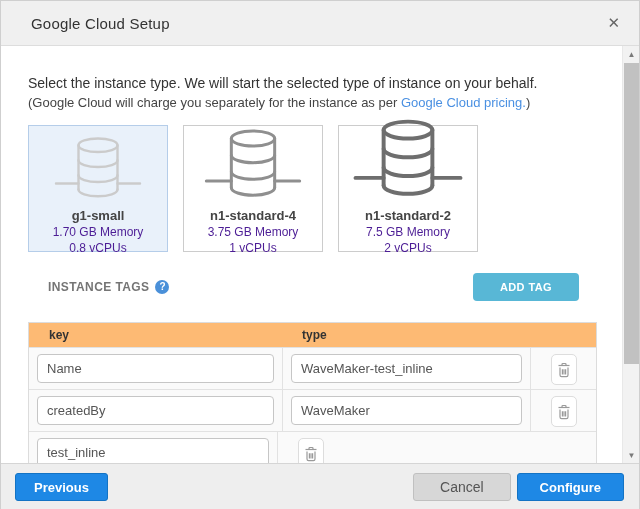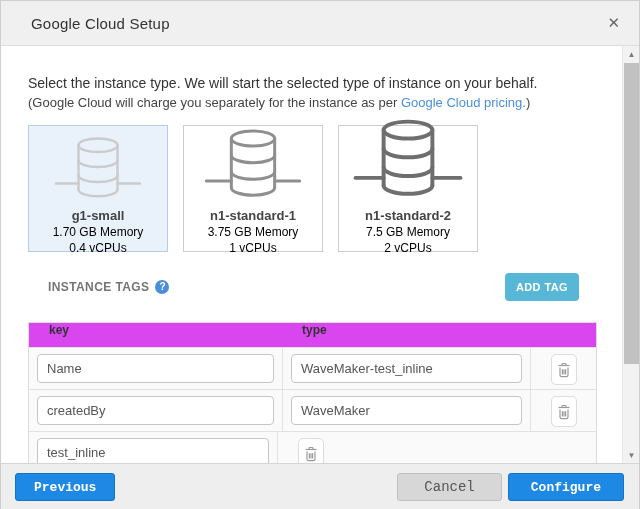--- a/index.html
+++ b/index.html
@@ -31,44 +31,44 @@
 
   
   .cards { display: flex; gap: 15px; margin-top: 13px; }
   .card {
     width: 140px; height: 127px; border: 1px solid #ccc; background: #fff;
     display: flex; flex-direction: column; align-items: center; cursor: pointer;
   }
   .card.selected { background: #e9f1fa; border-color: #b5cde9; }
   .card-icon { height: 80px; display: flex; align-items: flex-end; justify-content: center; padding-top: 10px; }
   .card-name { font-size: 13px; font-weight: bold; color: #444; margin-top: 2px; }
-  .card-line { font-size: 12px; color: #000000; margin-top: 2px; }
+  .card-line { font-size: 12px; color: #4c1d95; margin-top: 2px; }
   svg.db { fill: none; stroke-linecap: round; }
   svg.db.light { stroke: #cbcbcb; stroke-width: 3.2; }
   svg.db.mid   { stroke: #8f8f8f; stroke-width: 3.6; }
   svg.db.dark  { stroke: #6e6e6e; stroke-width: 4.2; }
 
   
   .tags-bar { margin-top: 21px; display: flex; align-items: center; justify-content: space-between; height: 27px; }
   .tags-label-wrap { display: flex; align-items: center; gap: 6px; margin-left: 20px; }
   .tags-label { font-size: 12px; font-weight: bold; color: #757575; letter-spacing: .4px; }
   .help-badge {
     width: 14px; height: 14px; border-radius: 50%; background: #4a90d9; color: #fff;
     font-size: 10px; font-weight: bold; display: flex; align-items: center; justify-content: center;
     cursor: pointer;
   }
   .add-tag-btn {
     background: #58b7d6; color: #fff; border: none; border-radius: 4px;
-    font-size: 11px; font-weight: bold; letter-spacing: .4px; padding: 8px 11px;
+    font-size: 11px; font-weight: bold; letter-spacing: .4px; padding: 8px 27px;
     font-family: "Liberation Sans", sans-serif; cursor: pointer;
   }
 
   
   .tag-table { margin-top: 22px; width: 569px; border: 1px solid #dcdcdc; }
-  .t-head { display: flex; background: #d946ef; height: 24px; }
+  .t-head { display: flex; background: #fdba74; height: 24px; align-items: center; }
   .t-head .c { font-size: 12px; font-weight: bold; color: #333; padding-left: 20px; }
   .c-key { width: 253px; }
   .c-val { width: 248px; }
   .c-act { width: 66px; }
   .t-row { display: flex; background: #fafafa; border-top: 1px solid #e2e2e2; height: 42px; }
   .t-row .cell { padding: 6px 8px 0 8px; }
   .t-row .cell + .cell { border-left: 1px solid #e2e2e2; }
   .tag-input {
     width: 100%; height: 29px; border: 1px solid #c6c6c6; border-radius: 4px;
     background: #fff; padding: 0 9px; font-size: 13px; color: #555;
@@ -87,21 +87,21 @@
   .sb-up { top: 0; }
   .sb-down { bottom: 0; }
   .sb-thumb { position: absolute; left: 1px; top: 17px; width: 15px; height: 301px; background: #c1c1c1; cursor: pointer; }
 
   
   .dlg-footer {
     height: 47px; flex: 0 0 47px; background: #eeeeee; border-top: 1px solid #d5d5d5;
     display: flex; align-items: center; padding: 0 15px 0 14px;
   }
   .btn {
-    font-family: Liberation Mono, monospace; font-size: 13px; font-weight: bold;
+    font-family: Liberation Sans, sans-serif; font-size: 13px; font-weight: bold;
     height: 28px; border-radius: 3px; cursor: pointer; padding: 0 18px;
   }
   .btn-blue { background: #1e88e5; color: #fff; border: 1px solid #1373c4; }
   .btn-gray { background: #d7d7d7; color: #555; border: 1px solid #c0c0c0; font-weight: normal; font-size: 14px; }
   .btn-prev { margin-right: auto; }
   .btn-cancel { margin-right: 6px; padding: 0 26px; }
   .btn-configure { padding: 0 22px; }
 </style>
 </head>
 <body>
@@ -126,35 +126,35 @@
             <path d="M4 66 H34 M86 66 H116"></path>
             <ellipse cx="60" cy="15" rx="26" ry="9"></ellipse>
             <path d="M34 15 V74 M86 15 V74"></path>
             <path d="M34 35 A26 9 0 0 0 86 35"></path>
             <path d="M34 55 A26 9 0 0 0 86 55"></path>
             <path d="M34 74 A26 9 0 0 0 86 74"></path>
           </svg>
         </div>
         <div class="card-name">g1-small</div>
         <div class="card-line">1.70 GB Memory</div>
-        <div class="card-line">0.4 vCPUs</div>
+        <div class="card-line">0.8 vCPUs</div>
       </div>
 
       <div class="card">
         <div class="card-icon">
           <svg class="db mid" width="100" height="80" viewBox="0 0 120 96">
             <path d="M4 66 H34 M86 66 H116"></path>
             <ellipse cx="60" cy="15" rx="26" ry="9"></ellipse>
             <path d="M34 15 V74 M86 15 V74"></path>
             <path d="M34 35 A26 9 0 0 0 86 35"></path>
             <path d="M34 55 A26 9 0 0 0 86 55"></path>
             <path d="M34 74 A26 9 0 0 0 86 74"></path>
           </svg>
         </div>
-        <div class="card-name">n1-standard-1</div>
+        <div class="card-name">n1-standard-4</div>
         <div class="card-line">3.75 GB Memory</div>
         <div class="card-line">1 vCPUs</div>
       </div>
 
       <div class="card">
         <div class="card-icon">
           <svg class="db dark" width="114" height="90" viewBox="0 0 120 96">
             <path d="M4 66 H34 M86 66 H116"></path>
             <ellipse cx="60" cy="15" rx="26" ry="9"></ellipse>
             <path d="M34 15 V74 M86 15 V74"></path>

